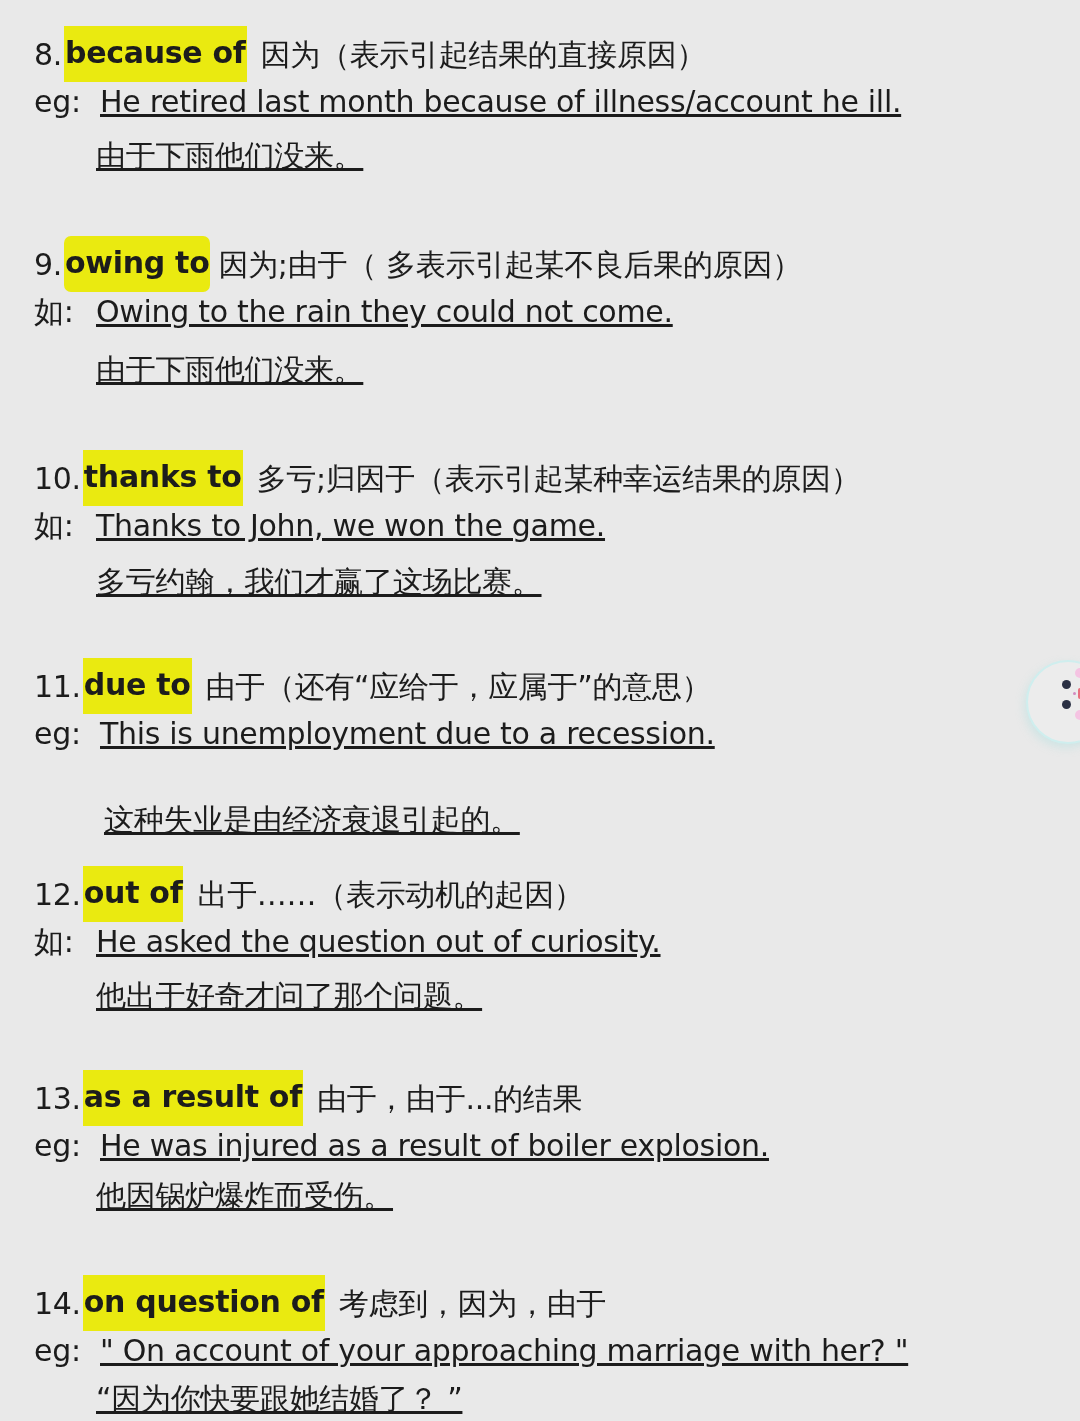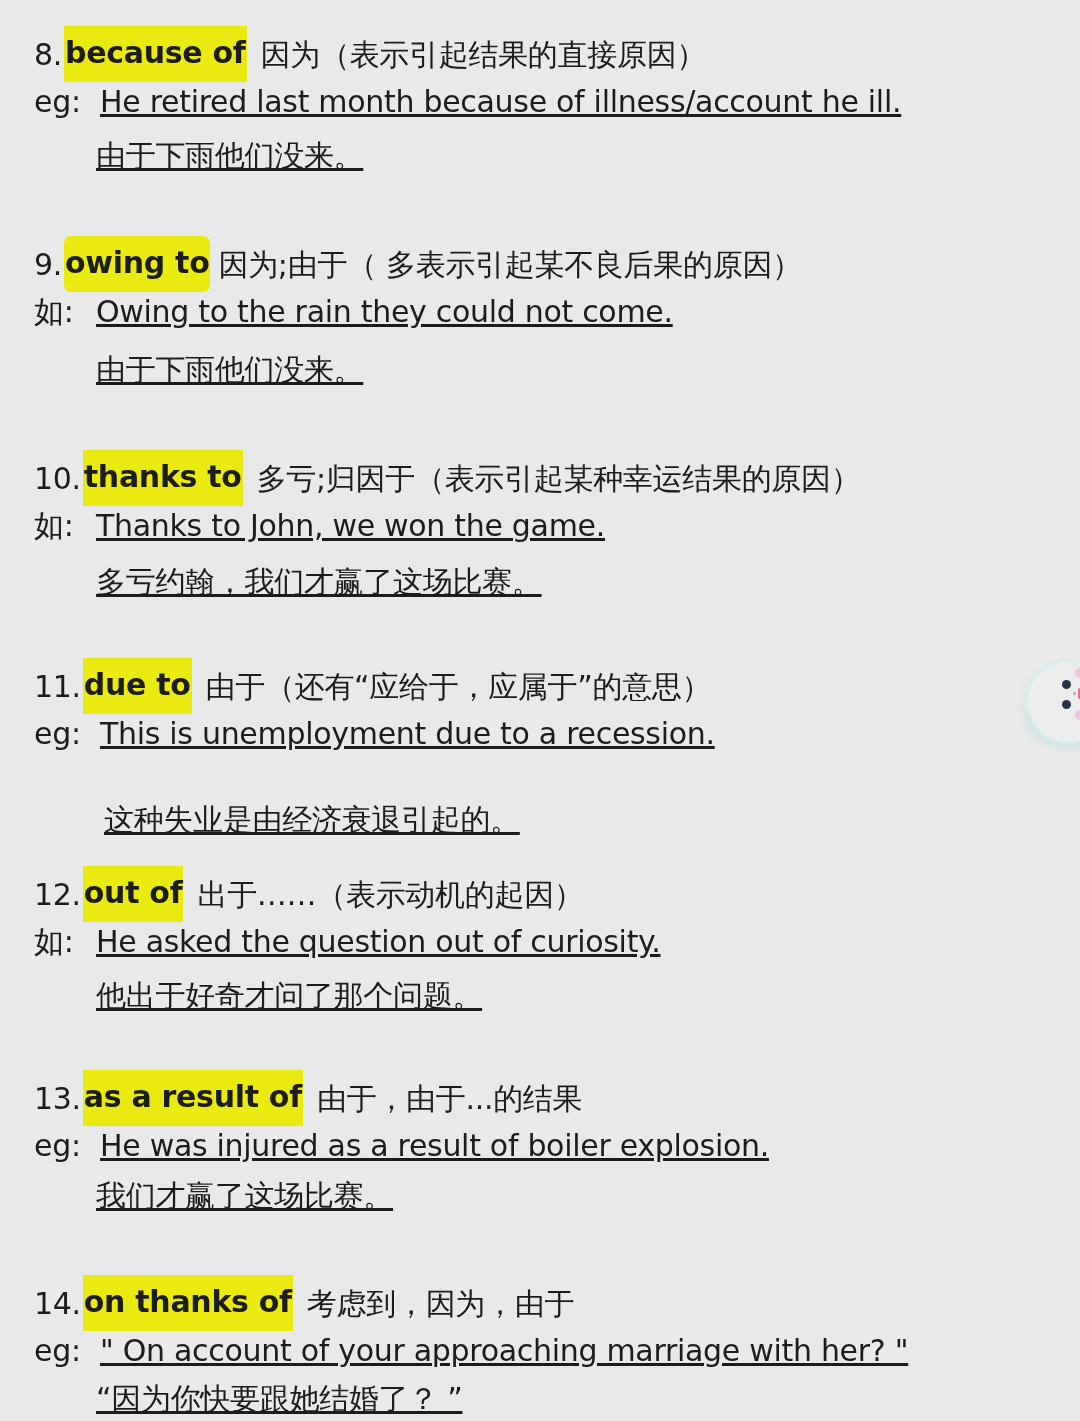--- a/index.html
+++ b/index.html
@@ -166,26 +166,26 @@
   <div class="line tr-line">他出于好奇才问了那个问题。</div>
 </div>
 
 <div class="entry" style="top:1072px;">
   <div class="line head-line">
     <span class="num">13.</span><span class="phrase">as a result of</span><span class="meaning">由于，由于...的结果</span>
   </div>
   <div class="line ex-line">
     <span class="ex-label">eg:</span><span>He was injured as a result of boiler explosion.</span>
   </div>
-  <div class="line tr-line" style="top:104px;">我们才赢了这场比赛。</div>
+  <div class="line tr-line" style="top:104px;">他因锅炉爆炸而受伤。</div>
 </div>
 
 <div class="entry" style="top:1277px;">
   <div class="line head-line">
-    <span class="num">14.</span><span class="phrase">on thanks of</span><span class="meaning"> 考虑到，因为，由于</span>
+    <span class="num">14.</span><span class="phrase">on question of</span><span class="meaning"> 考虑到，因为，由于</span>
   </div>
   <div class="line ex-line">
     <span class="ex-label">eg:</span><span>" On account of your approaching marriage with her? "</span>
   </div>
   <div class="line tr-line" style="top:102px;">“因为你快要跟她结婚了？ ”</div>
 </div>
 
 <div class="floating-widget">
   <span class="cheek top"></span>
   <span class="eye top"></span>

